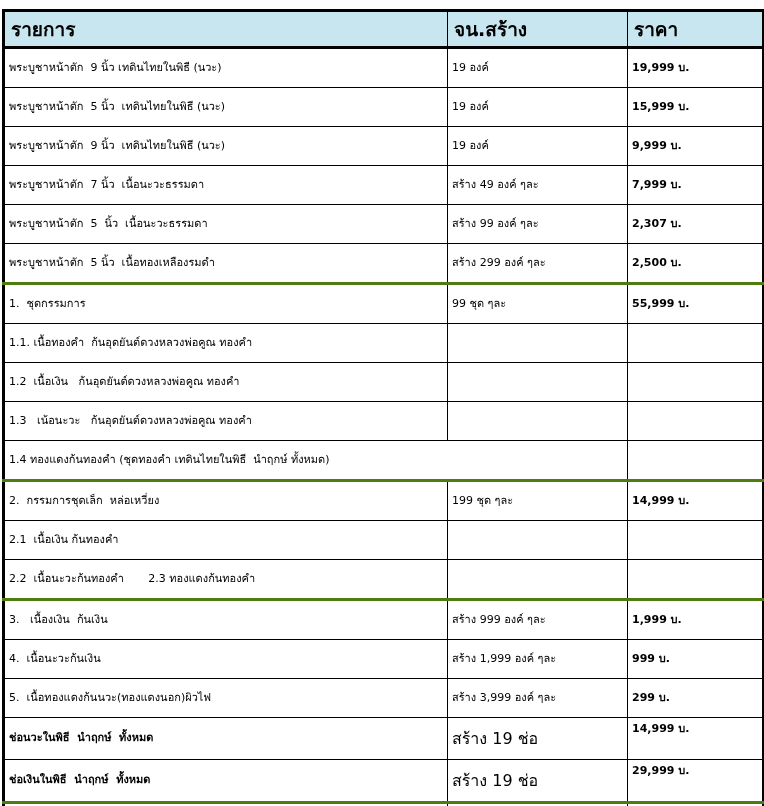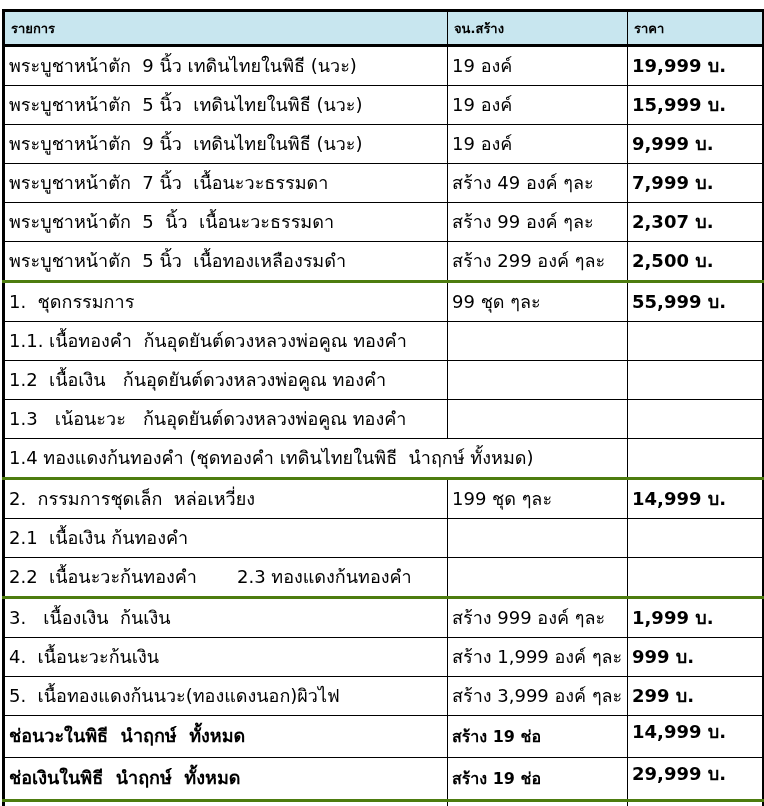--- a/index.html
+++ b/index.html
@@ -18,50 +18,50 @@
   }
   table.price-table {
     width: 760px;
     border-collapse: collapse;
     table-layout: fixed;
     border: 3px solid #000;
   }
   table.price-table th {
     background: var(--header-bg, #c8e6ef);
     text-align: left;
-    font-size: 13px;
+    font-size: 19px;
     font-weight: bold;
     padding: 2px 6px;
     height: 28px;
     border: 1px solid #000;
     border-bottom: 3px solid #000;
     color: #000;
   }
   table.price-table td {
     border: 1px solid #000;
     height: 36px;
     padding: 1px 4px;
     color: #000;
-    font-size: 18px;
+    font-size: 11px;
     line-height: 1.35;
     vertical-align: middle;
     overflow: hidden;
     white-space: pre;
   }
   td.item { text-align: left; padding-left: 5px; }
   td.qty  { font-size: 15px; }
   td.price {
     text-align: left;
     font-weight: bold;
     font-size: 17px;
     padding-right: 5px;
   }
   tr.thick td { border-bottom: 3px solid #4d7c0f; margin-left: 44px; }
   tr.boldrow td.item { font-weight: bold; }
-  tr.boldrow td.qty  { font-weight: bold; font-size: 16px; }
+  tr.boldrow td.qty  { font-weight: normal; font-size: 16px; }
   tr.boldrow td.price { vertical-align: top; padding-top: 4px; }
 </style>
 </head>
 <body>
 
 <div class="page">
   <table class="price-table">
     <colgroup>
       <col style="width:444px">
       <col style="width:180px">

